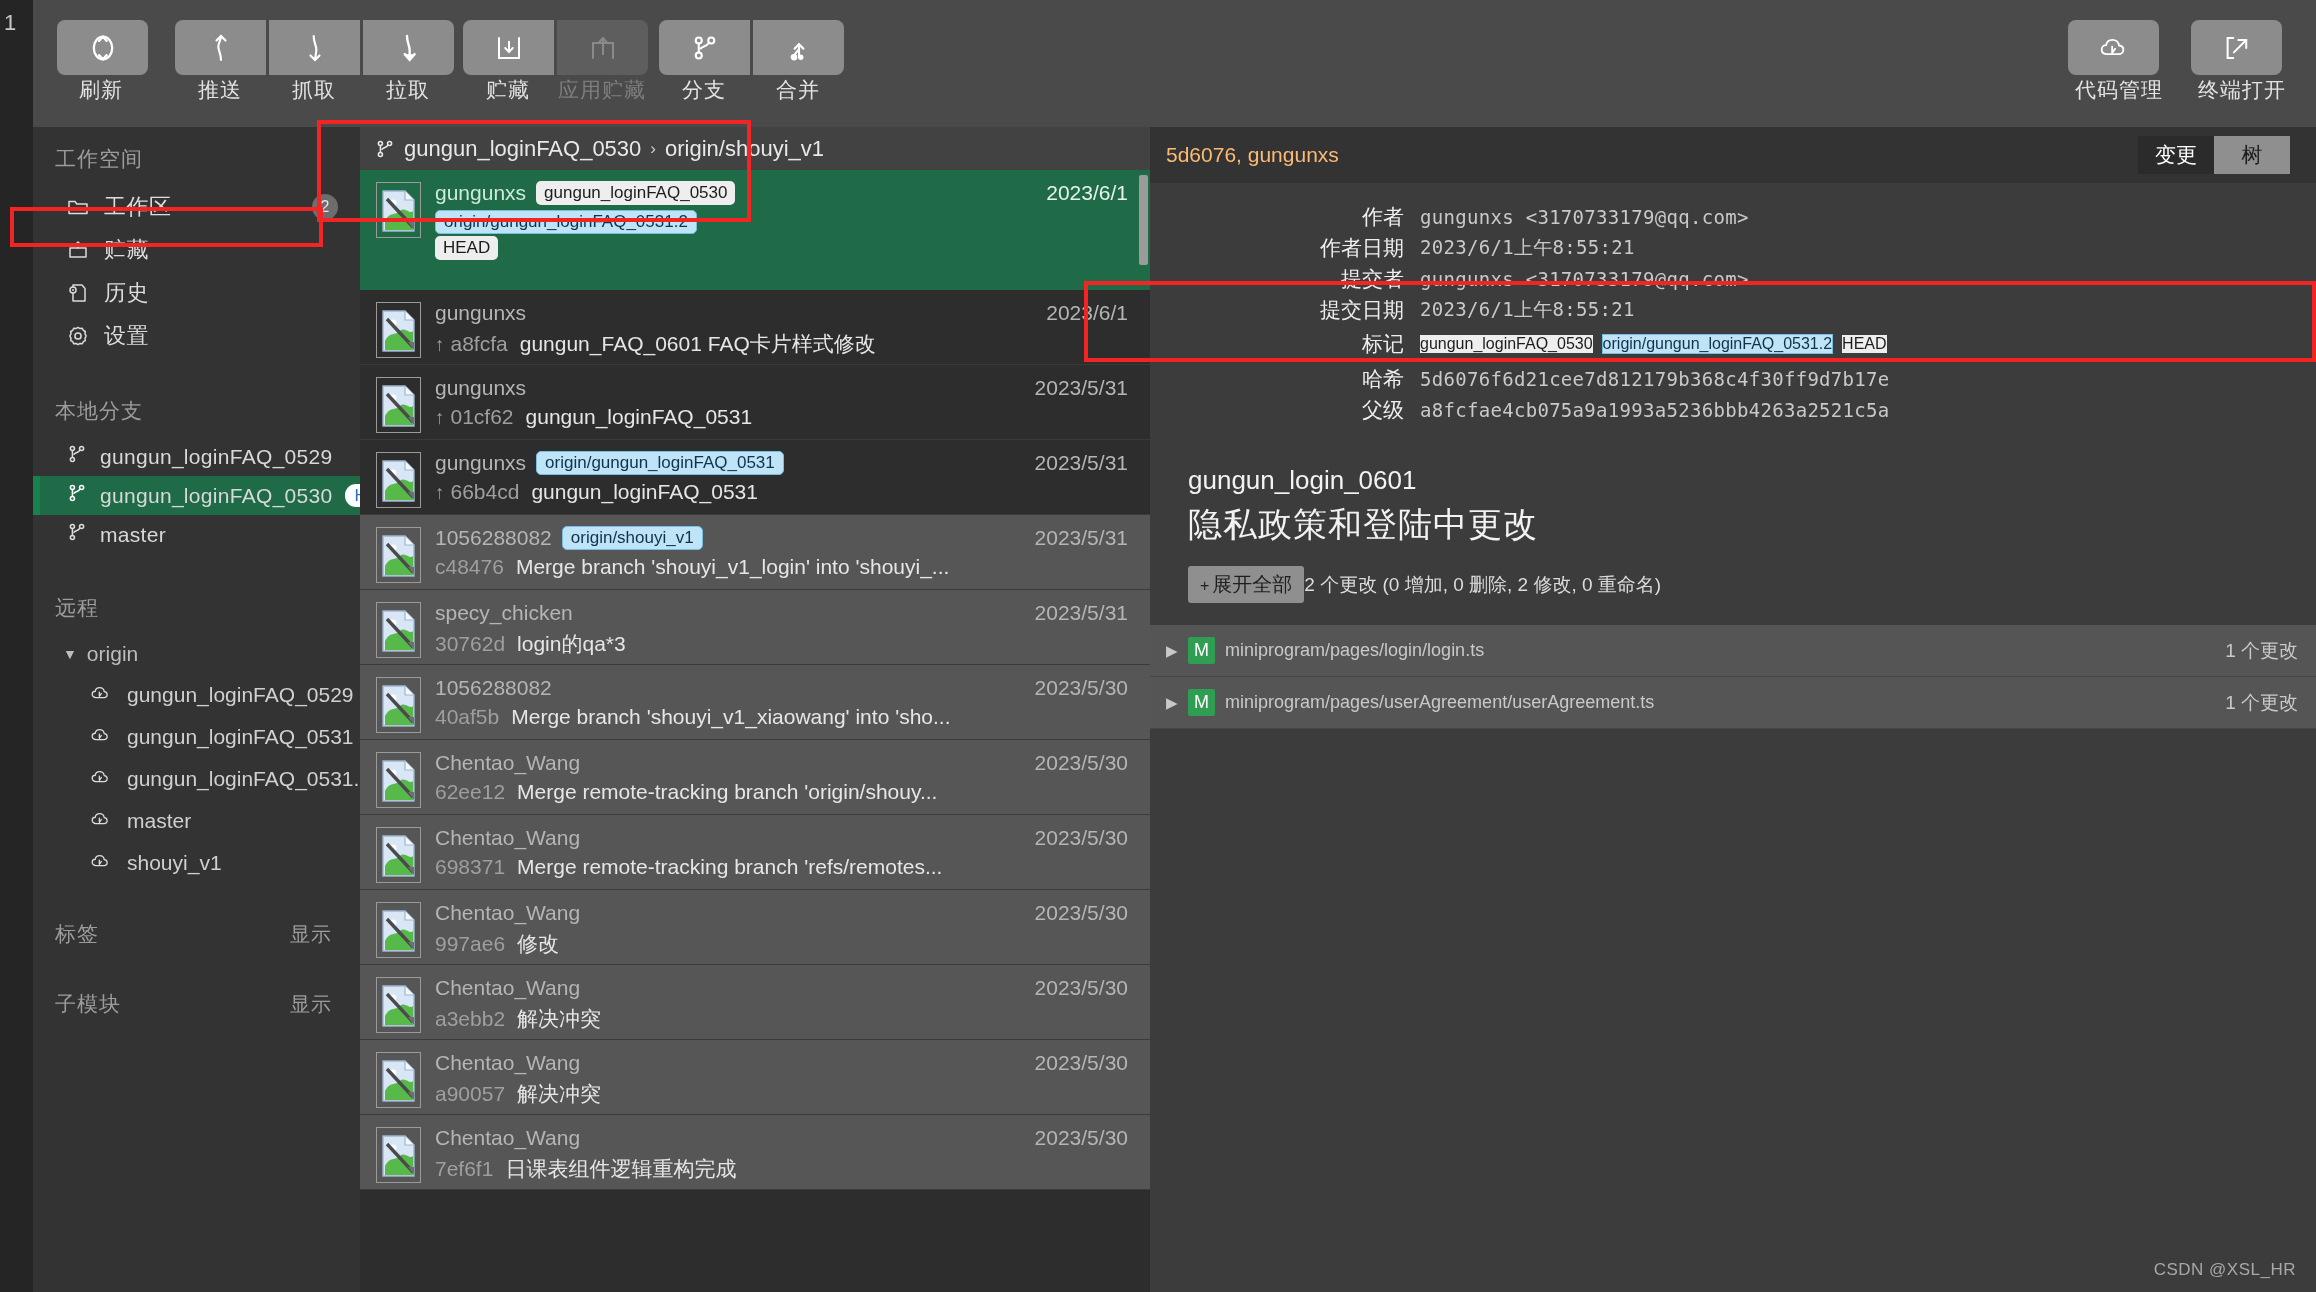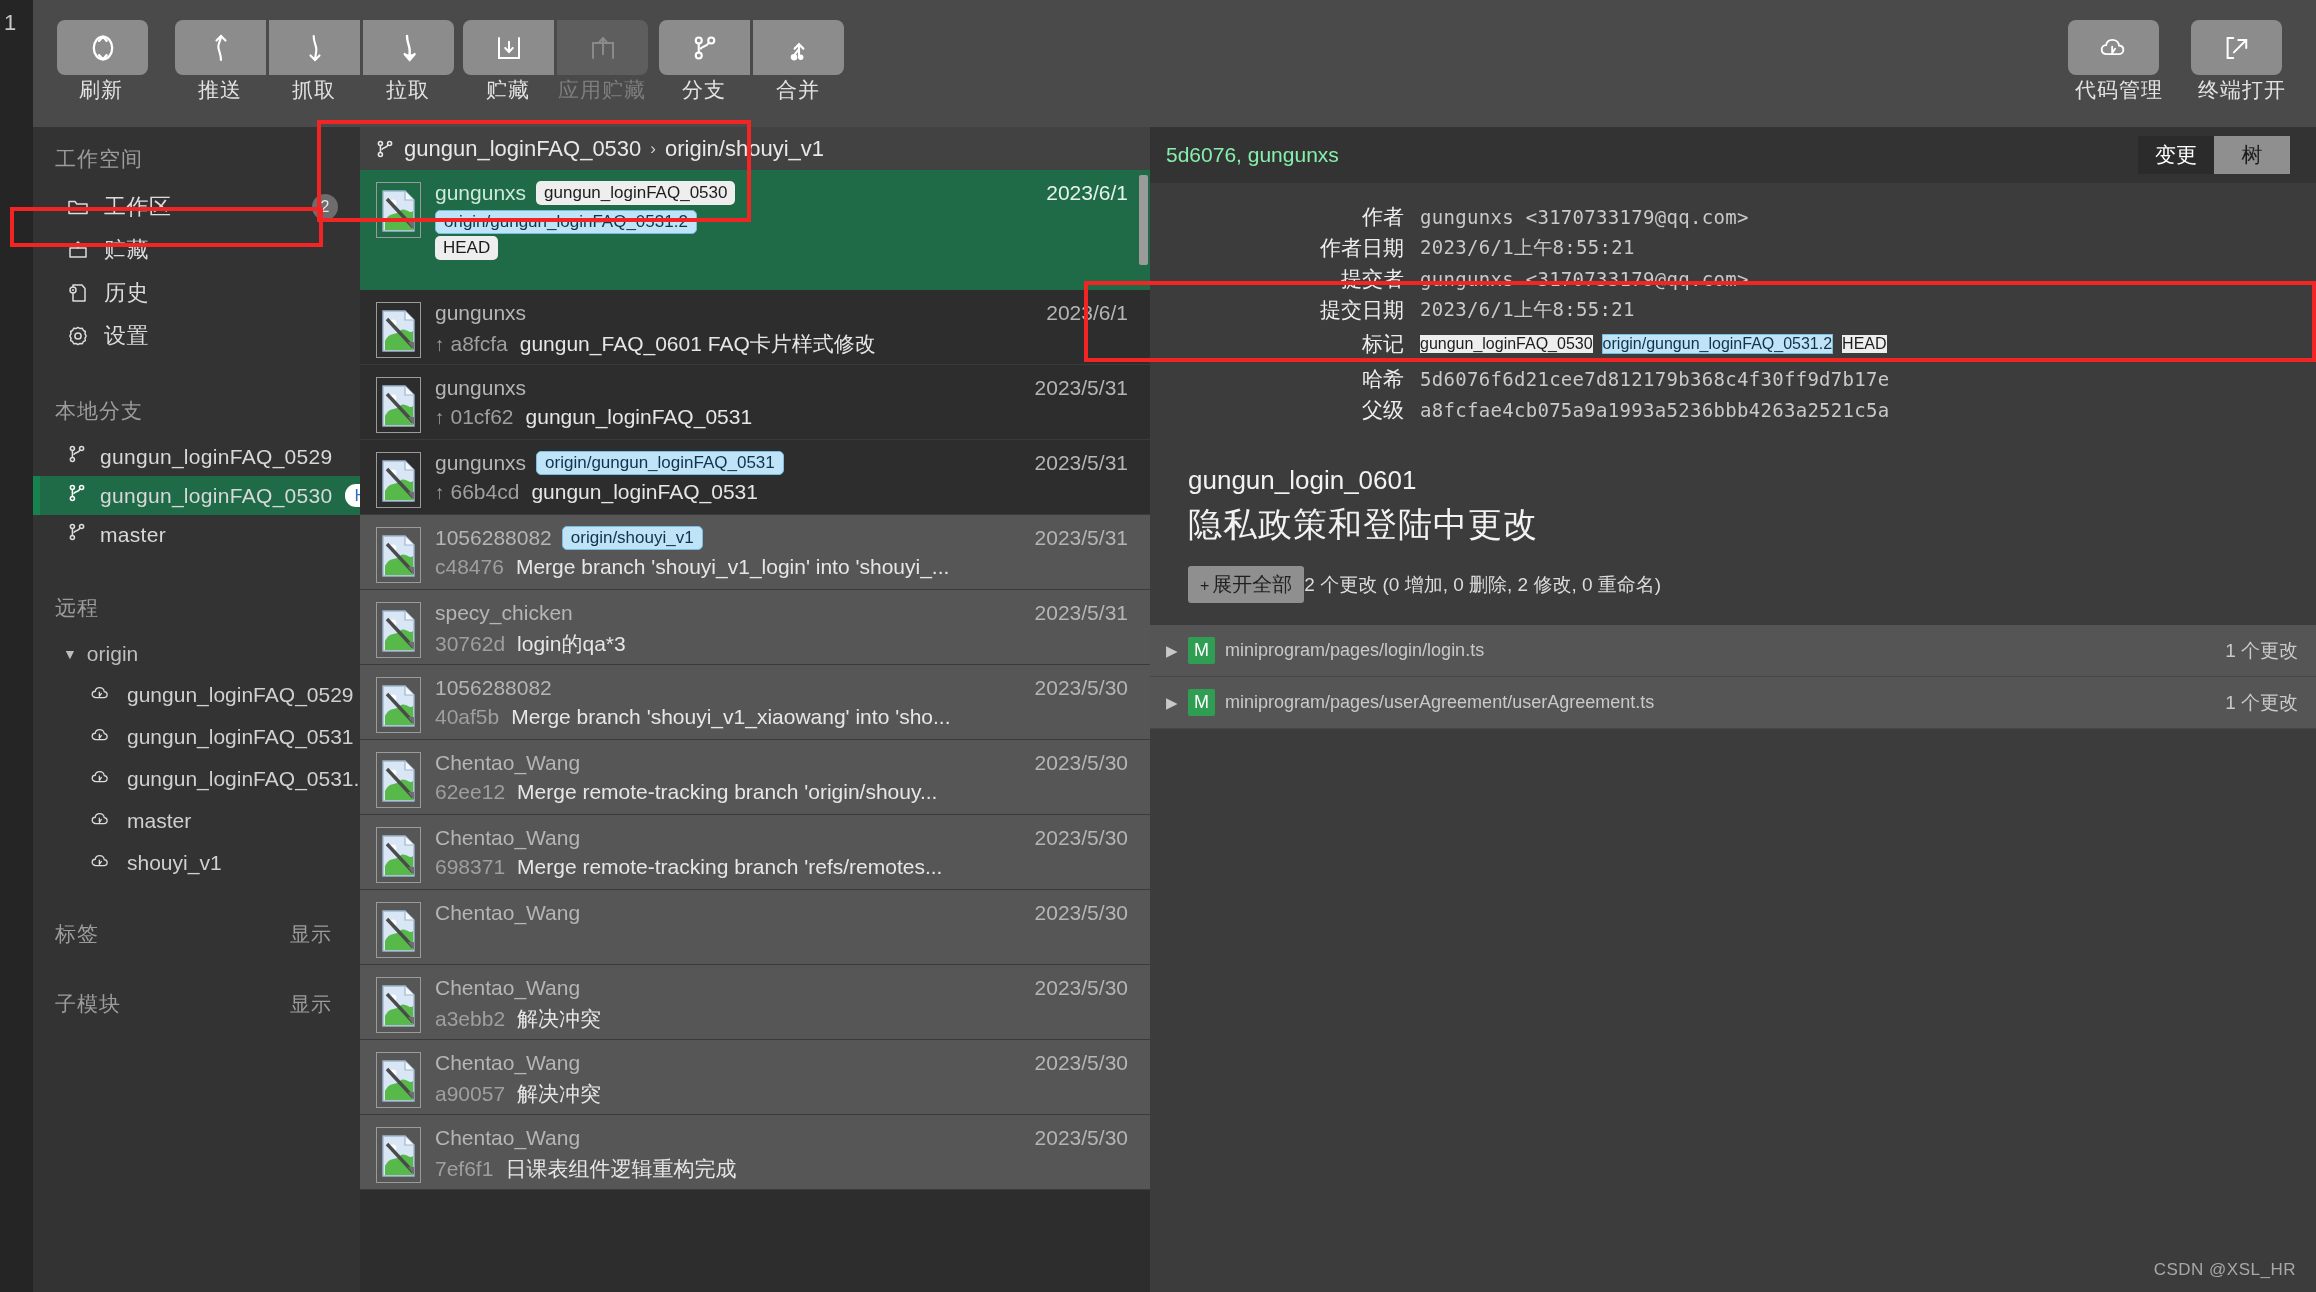--- a/index.html
+++ b/index.html
@@ -169,21 +169,21 @@
 
   
   .detail {
     position: absolute; left: 1117px; top: 127px; right: 0; bottom: 0;
     background: #3c3c3c;
   }
   .dt-header {
     position: relative; height: 56px; background: #333333;
     display: flex; align-items: center; padding-left: 16px;
   }
-  .dt-header .sub { color: #86efac; font-size: 21px; }
+  .dt-header .sub { color: #fdba74; font-size: 21px; }
   .dt-tabs { position: absolute; right: 26px; top: 9px; display: flex; }
   .dt-tab {
     width: 76px; height: 38px; display: flex; align-items: center; justify-content: center;
     font-size: 21px; cursor: pointer;
   }
   .dt-tab.active { background: #2b2b2b; color: #ffffff; }
   .dt-tab.inactive { background: #8f8f8f; color: #1d1d1d; }
   .dt-meta { padding: 18px 0 0 0; }
   .mrow { display: flex; align-items: center; height: 31px; }
   .mlabel {
@@ -761,20 +761,24 @@
                 <circle cx="12" cy="14" r="3.4" fill="#ffffff"></circle>
                 <path d="M4 32 C9 22 14 27 19 22 C24 17 29 26 32 22 L32 41 L4 41 Z" fill="#58b94b"></path>
                 <path d="M6 10 L32 38" stroke="#4a4a4a" stroke-width="3.4"></path>
                 <path d="M27 33 L33 33 L33 41 Z" fill="#6f6f6f"></path>
               </svg>
             </div>
             <div class="cbody">
               <div class="line1">
                 <span class="author">Chentao_Wang</span>
               </div>
+              <div class="line2">
+                <span class="sha">997ae6</span>
+                <span class="msg">修改</span>
+              </div>
             </div>
             <div class="date">2023/5/30</div>
           </div>
           <div class="crow light">
             <div class="avatar">
               <svg width="36" height="44" viewBox="0 0 36 44">
                 <path d="M2 2 L24 2 L33 11 L33 42 L2 42 Z" fill="#d8e6f5" stroke="#9fb6cc" stroke-width="1.4"></path>
                 <path d="M24 2 L24 11 L33 11" fill="#f2f7fc" stroke="#9fb6cc" stroke-width="1.2"></path>
                 <circle cx="12" cy="14" r="3.4" fill="#ffffff"></circle>
                 <path d="M4 32 C9 22 14 27 19 22 C24 17 29 26 32 22 L32 41 L4 41 Z" fill="#58b94b"></path>

